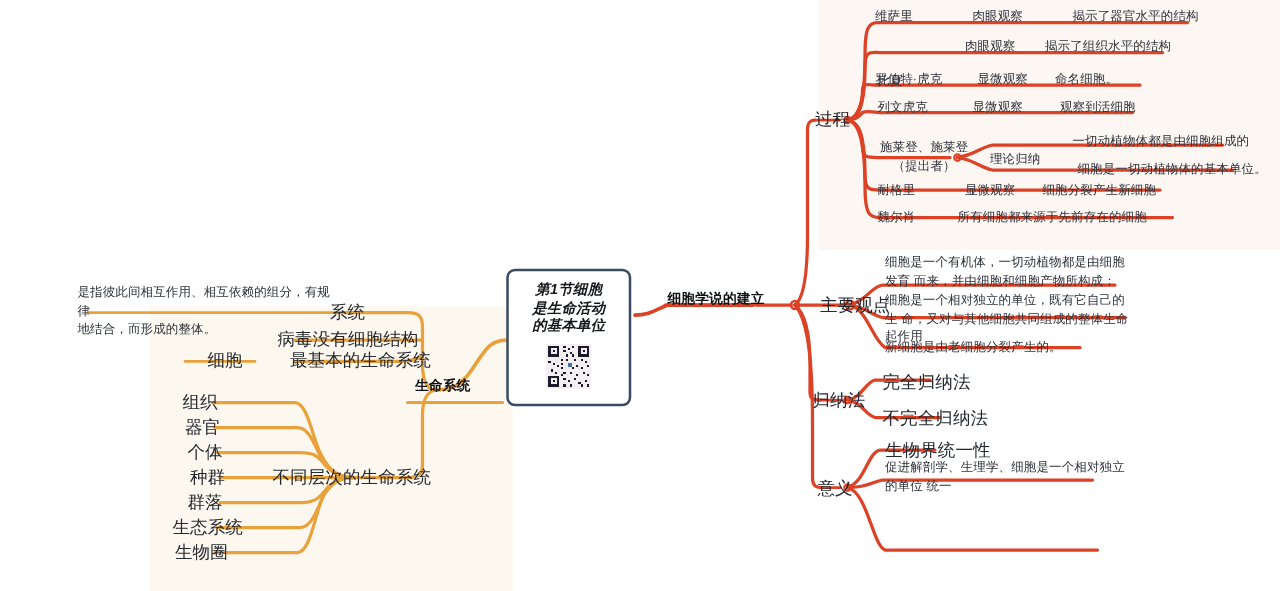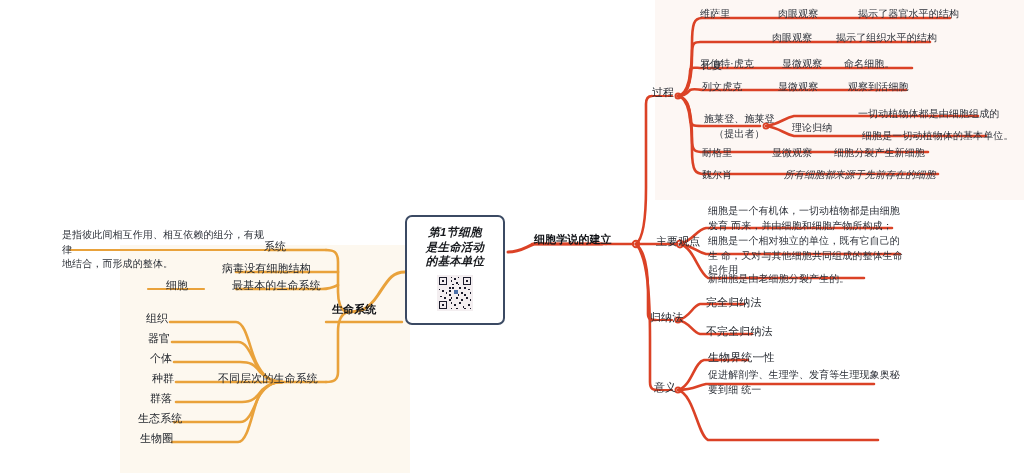--- a/index.html
+++ b/index.html
@@ -32,21 +32,21 @@
   }
   .qr { width: 36px; height: 36px; margin-top: 6px; position: relative; }
   .qr svg { display: block; }
 
   
   .lbl {
     position: absolute; color: #2c3038; font-size: 10px;
     line-height: 1.45; white-space: pre-line; letter-spacing: .1px;
   }
   .lbl.main { font-size: 11px; font-weight: bold; color: #101216; }
-  .lbl.branch2 { font-size: 11px; color: #24282f; }
+  .lbl.branch2 { font-size: 14px; color: #24282f; }
   .lbl.wrap { white-space: normal; }
 </style>
 </head>
 <body>
 
 <div id="canvas">
 
   <div class="plate left"></div>
   <div class="plate right"></div>
 
@@ -243,32 +243,32 @@
 （提出者）</div>
   <div class="lbl" style="left:792px; top:121px;">理论归纳</div>
   <div class="lbl" style="left:858px; top:107px;">一切动植物体都是由细胞组成的</div>
   <div class="lbl" style="left:862px; top:129px;">细胞是一切动植物体的基本单位。</div>
 
   <div class="lbl" style="left:702px; top:146px;">耐格里</div>
   <div class="lbl" style="left:772px; top:146px;">显微观察</div>
   <div class="lbl" style="left:834px; top:146px;">细胞分裂产生新细胞</div>
 
   <div class="lbl" style="left:702px; top:168px;">魏尔肖</div>
-  <div class="lbl" style="left:784px; top:168px;font-style:italic;">所有细胞都来源于先前存在的细胞</div>
+  <div class="lbl" style="left:766px; top:168px;">所有细胞都来源于先前存在的细胞</div>
 
   <div class="lbl branch2" style="left:656px; top:234px;">主要观点</div>
 
   <div class="lbl wrap" style="left:708px; top:204px; width:192px;">细胞是一个有机体，一切动植物都是由细胞发育
 而来，并由细胞和细胞产物所构成；</div>
   <div class="lbl wrap" style="left:708px; top:234px; width:196px;">细胞是一个相对独立的单位，既有它自己的生
 命，又对与其他细胞共同组成的整体生命起作用</div>
   <div class="lbl wrap" style="left:708px; top:272px; width:196px;">新细胞是由老细胞分裂产生的。</div>
 
   <div class="lbl branch2" style="left:650px; top:310px;">归纳法</div>
   <div class="lbl branch2" style="left:706px; top:295px;">完全归纳法</div>
   <div class="lbl branch2" style="left:706px; top:324px;">不完全归纳法</div>
 
   <div class="lbl branch2" style="left:654px; top:380px;text-align:center;">意义</div>
   <div class="lbl branch2" style="left:708px; top:350px;">生物界统一性</div>
-  <div class="lbl wrap" style="left:708px; top:368px; width:192px;">促进解剖学、生理学、发育等生理现象奥秘要到细
+  <div class="lbl wrap" style="left:708px; top:368px; width:192px;">促进解剖学、生理学、细胞是一个相对独立的单位
 统一</div>
 
 </div>
 
 </body></html>

